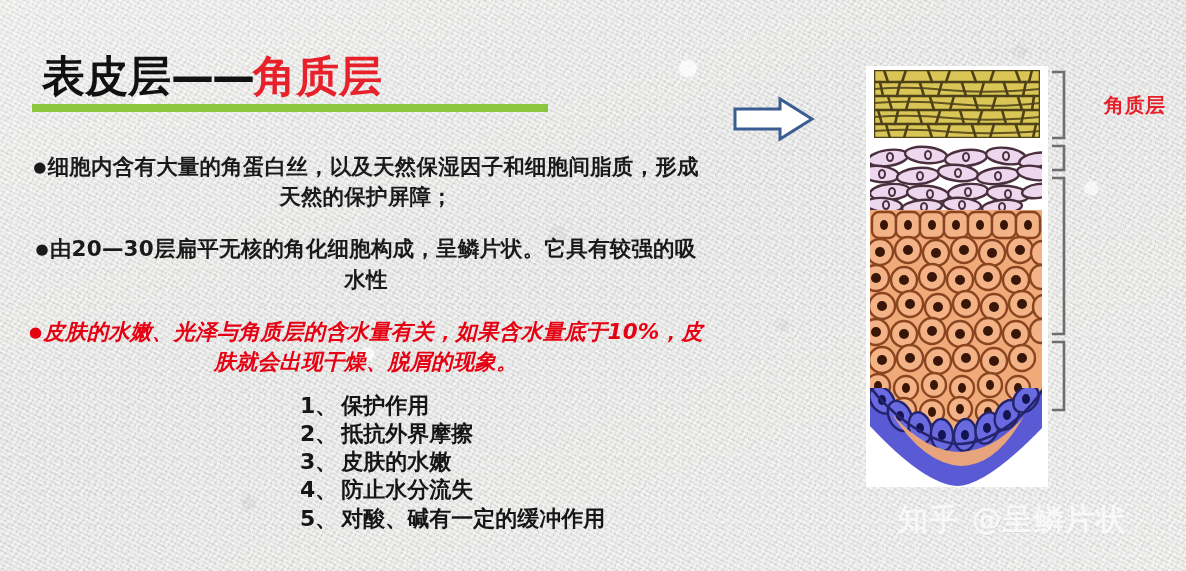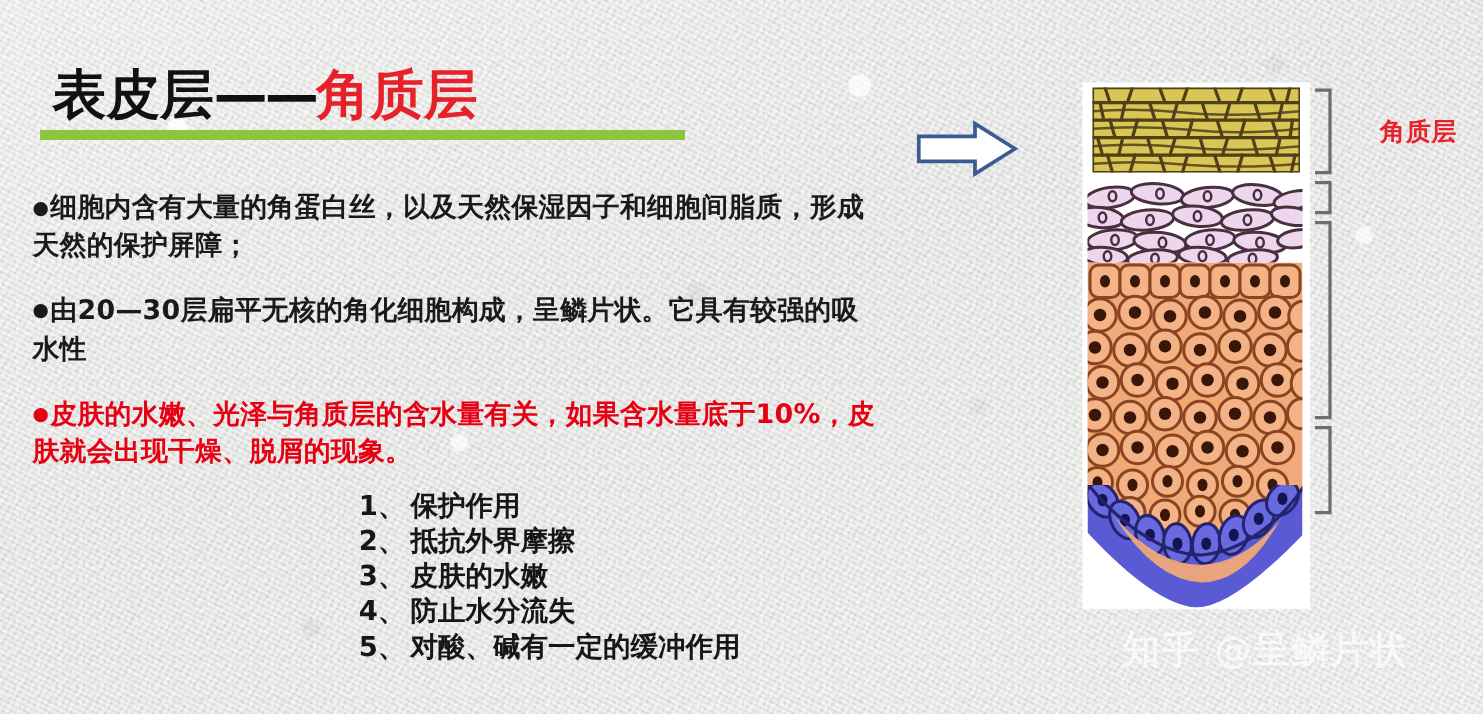--- a/index.html
+++ b/index.html
@@ -68,46 +68,47 @@
     background: #8cc63f;
   }
 
   
   #body-copy {
     position: absolute;
     left: 26px;
     top: 130px;
     width: 680px;
     color: #1a1a1a;
+    text-align: center;
   }
   .para {
     font-size: 21.5px;
     font-weight: bold;
     line-height: 1.42;
     margin-bottom: 15px;
     letter-spacing: 0.2px;
   }
-  .para.red { color: #e60012; }
+  .para.red { color: #e60012; font-style: italic; }
   .para .bullet {
     font-size: 15px;
     vertical-align: 2px;
     margin-right: 1px;
   }
   #heading-5 {
     font-size: 21.5px;
     font-weight: bold;
     color: #1a1a1a;
     margin-top: 22px;
     margin-left: 8px;
   }
 
   
   #effects-list {
     position: absolute;
-    left: 287px;
+    left: 300px;
     top: 392px;
     list-style: none;
     margin: 0;
     padding: 0;
   }
   #effects-list li {
     font-size: 22px;
     font-weight: bold;
     color: #161616;
     line-height: 1.28;

